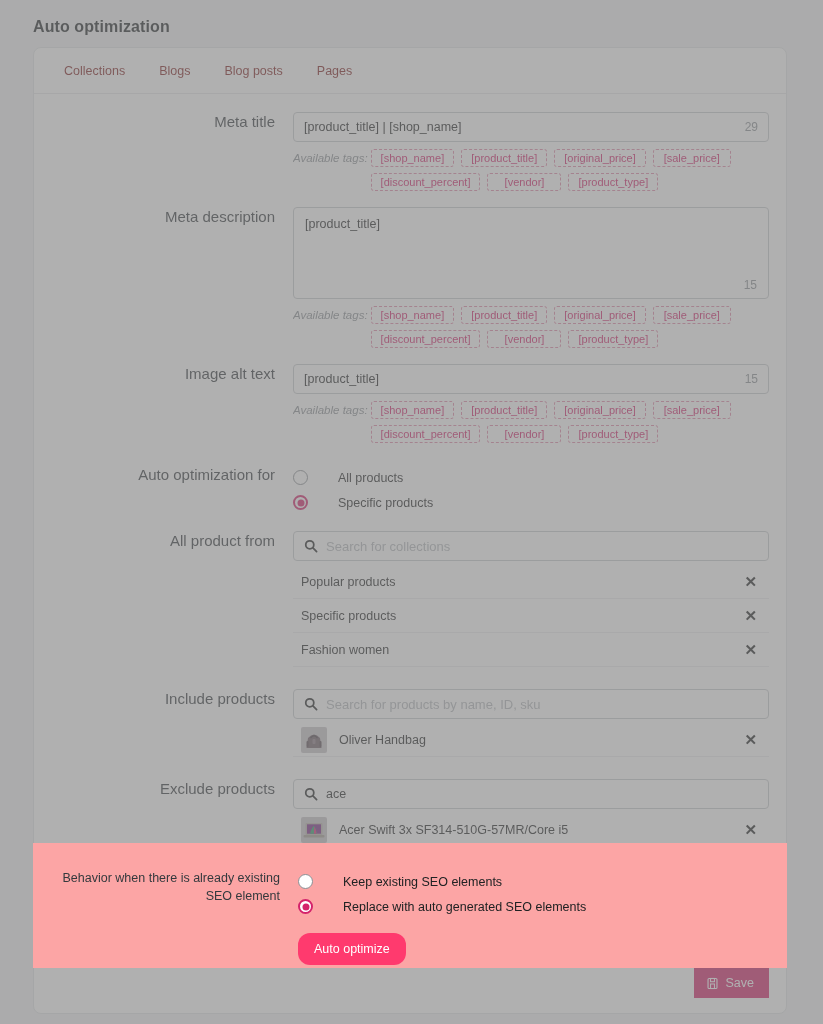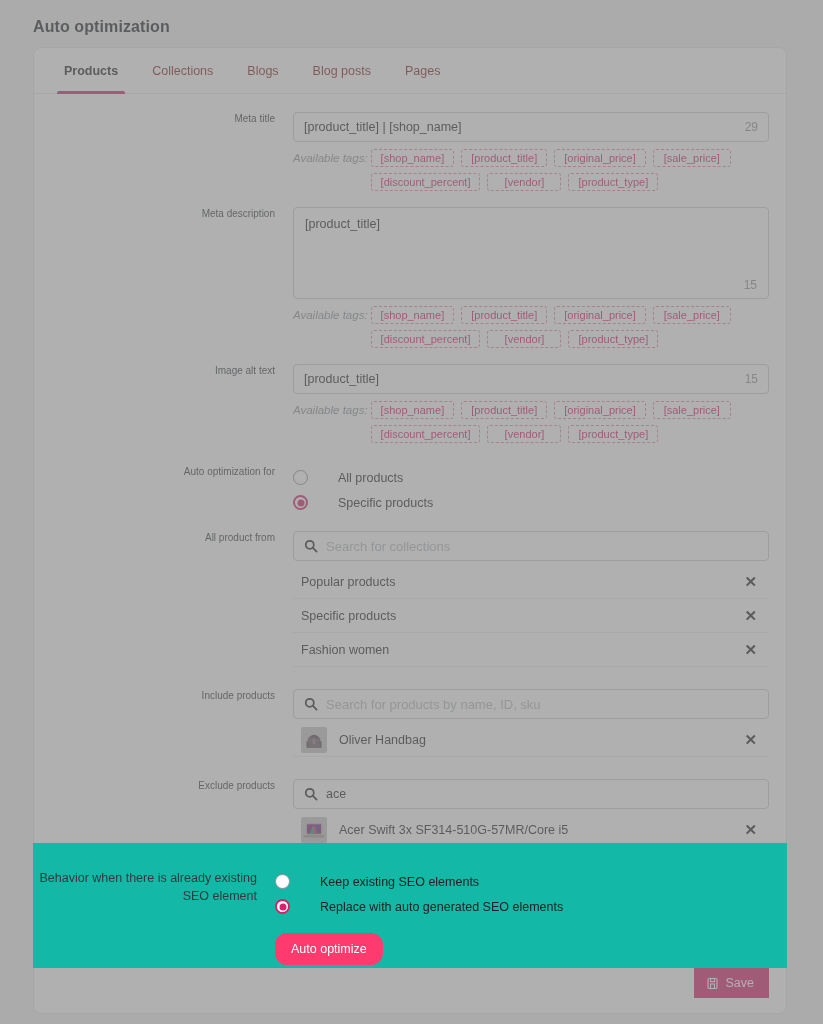--- a/index.html
+++ b/index.html
@@ -35,21 +35,21 @@
   .tab.active::after {
     content: ""; position: absolute; left: 10px; right: 10px; bottom: -1px; height: 3px;
     background: #d4236b; border-radius: 2px 2px 0 0;
   }
 
   
   .form { padding: 18px 17px 0 17px; }
   .row { display: flex; align-items: flex-start; }
   .row-label {
     width: 242px; flex: 0 0 242px; text-align: right; padding-right: 18px;
-    font-size: 10px; color: #34393d; line-height: 1.35;
+    font-size: 15px; color: #34393d; line-height: 1.35;
   }
   .row-field { flex: 1; min-width: 0; }
 
   .input {
     position: relative; width: 100%; height: 30px;
     border: 1px solid #c9cccf; border-radius: 4px; background: #fff;
     display: flex; align-items: center; padding: 0 10px;
     font-size: 12.5px; color: #202223;
   }
   .input .counter { margin-left: auto; color: #8c9196; font-size: 12px; }
@@ -105,21 +105,21 @@
     display: flex; align-items: center; height: 34px;
     border-bottom: 1px solid #ededee; padding: 0 4px 0 8px;
   }
   .item .thumb { width: 26px; height: 26px; flex: 0 0 26px; margin-right: 12px; border-radius: 2px; overflow: hidden; }
   .item .name { font-size: 12.5px; color: #202223; }
   .item .x { margin-left: auto; font-size: 15px; color: #202223; cursor: pointer; line-height: 1; padding: 0 8px; font-weight: bold; }
 
   
   #spotlight {
     position: absolute; left: 33px; top: 843px; width: 754px; height: 125px;
-    background: #14b8a6; z-index: 20;
+    background: #fca5a5; z-index: 20; padding-left: 23px;
   }
   #spotlight .inner { display: flex; padding: 26px 17px 0 0; }
   #spotlight .sp-label {
     width: 242px; flex: 0 0 242px; text-align: right; padding-right: 18px;
     font-size: 12.5px; color: #34393d; line-height: 1.45;
   }
   .btn-auto {
     margin-top: 14px; background: #ff3a6e; color: #fff; border: none;
     border-radius: 12px; padding: 9px 16px; font-size: 12.5px; cursor: pointer;
     font-family: "Liberation Sans", sans-serif;
@@ -140,23 +140,20 @@
 </head>
 <body>
 
 <div id="root">
 
   <div class="page-title">Auto optimization</div>
 
   <div class="card">
 
     <div class="tabs">
-      <div class="tab active">
-          <span>Products</span>
-        </div>
       <div class="tab">
           <span>Collections</span>
         </div>
       <div class="tab">
           <span>Blogs</span>
         </div>
       <div class="tab">
           <span>Blog posts</span>
         </div>
       <div class="tab">

